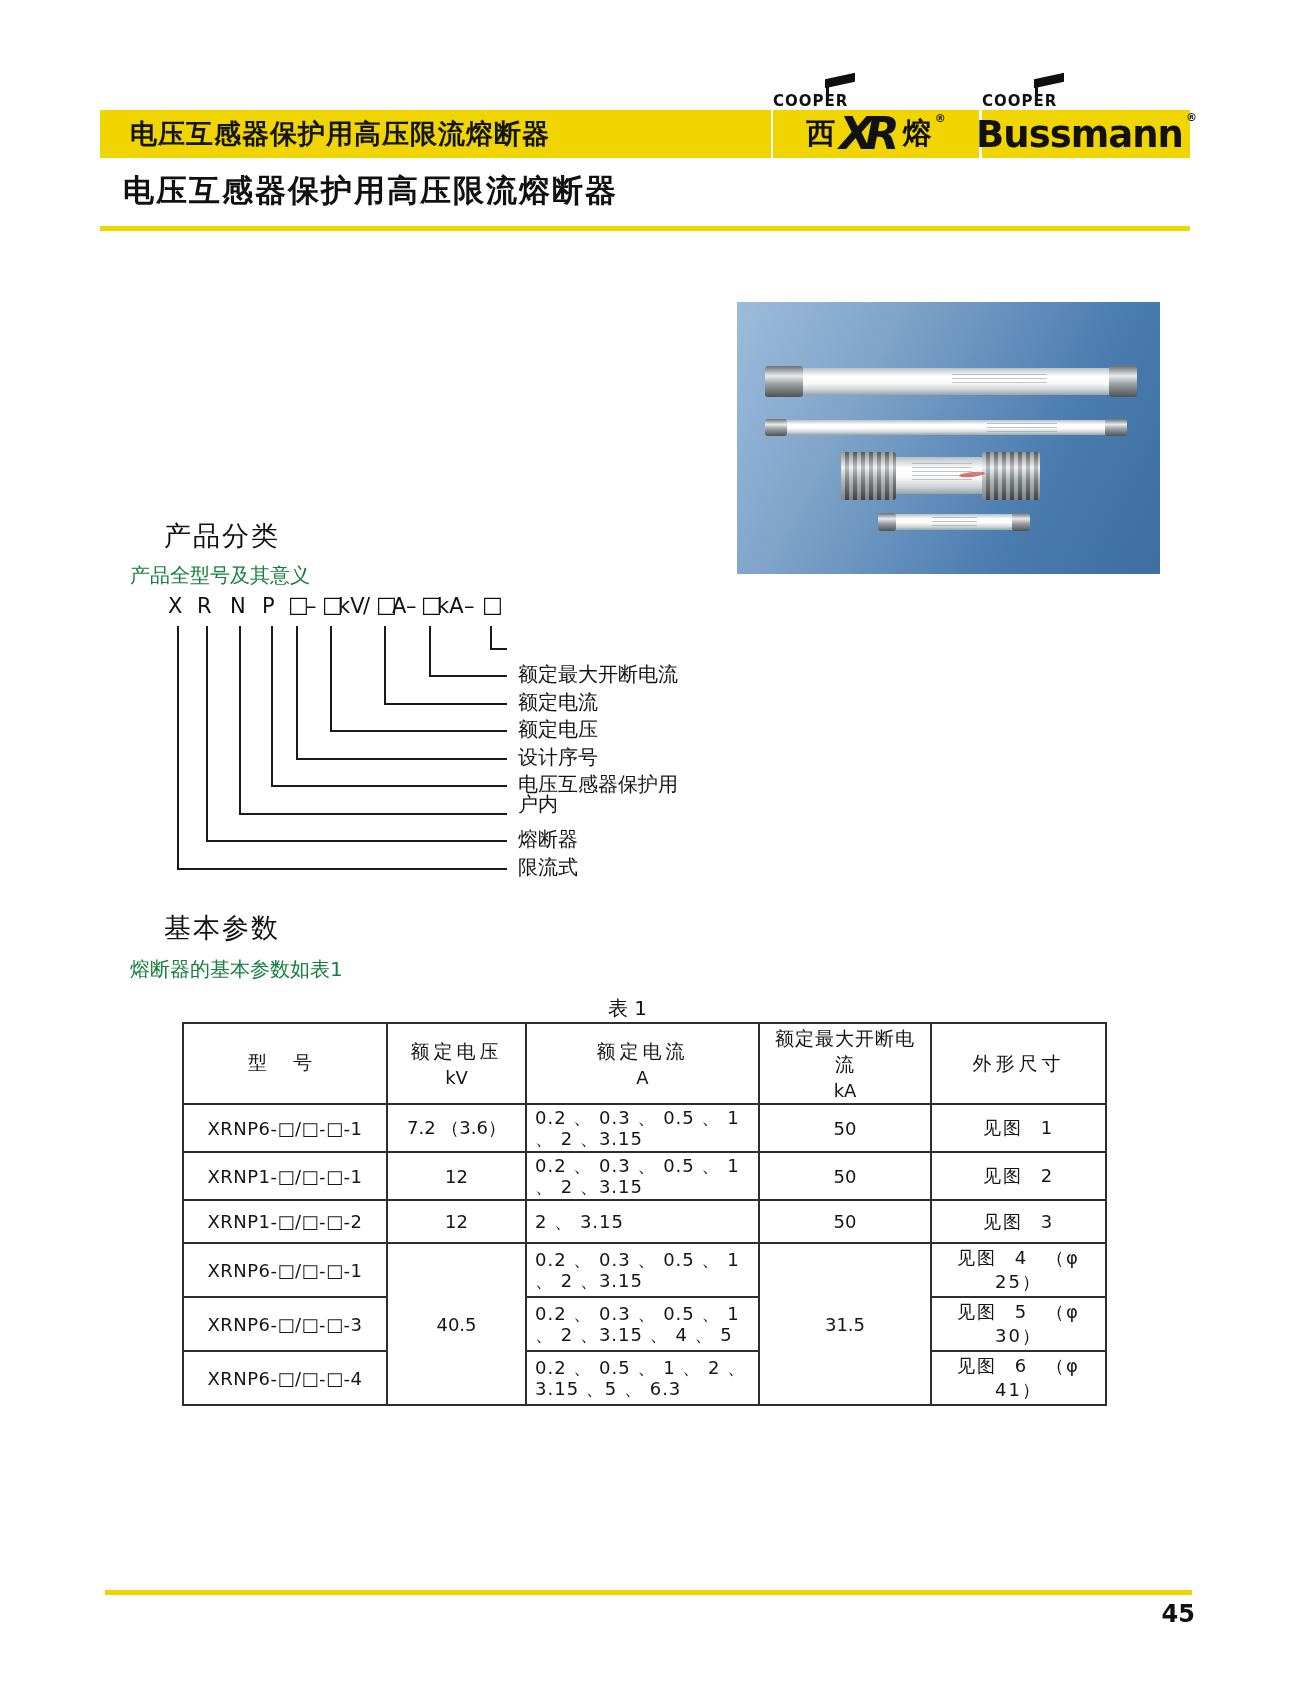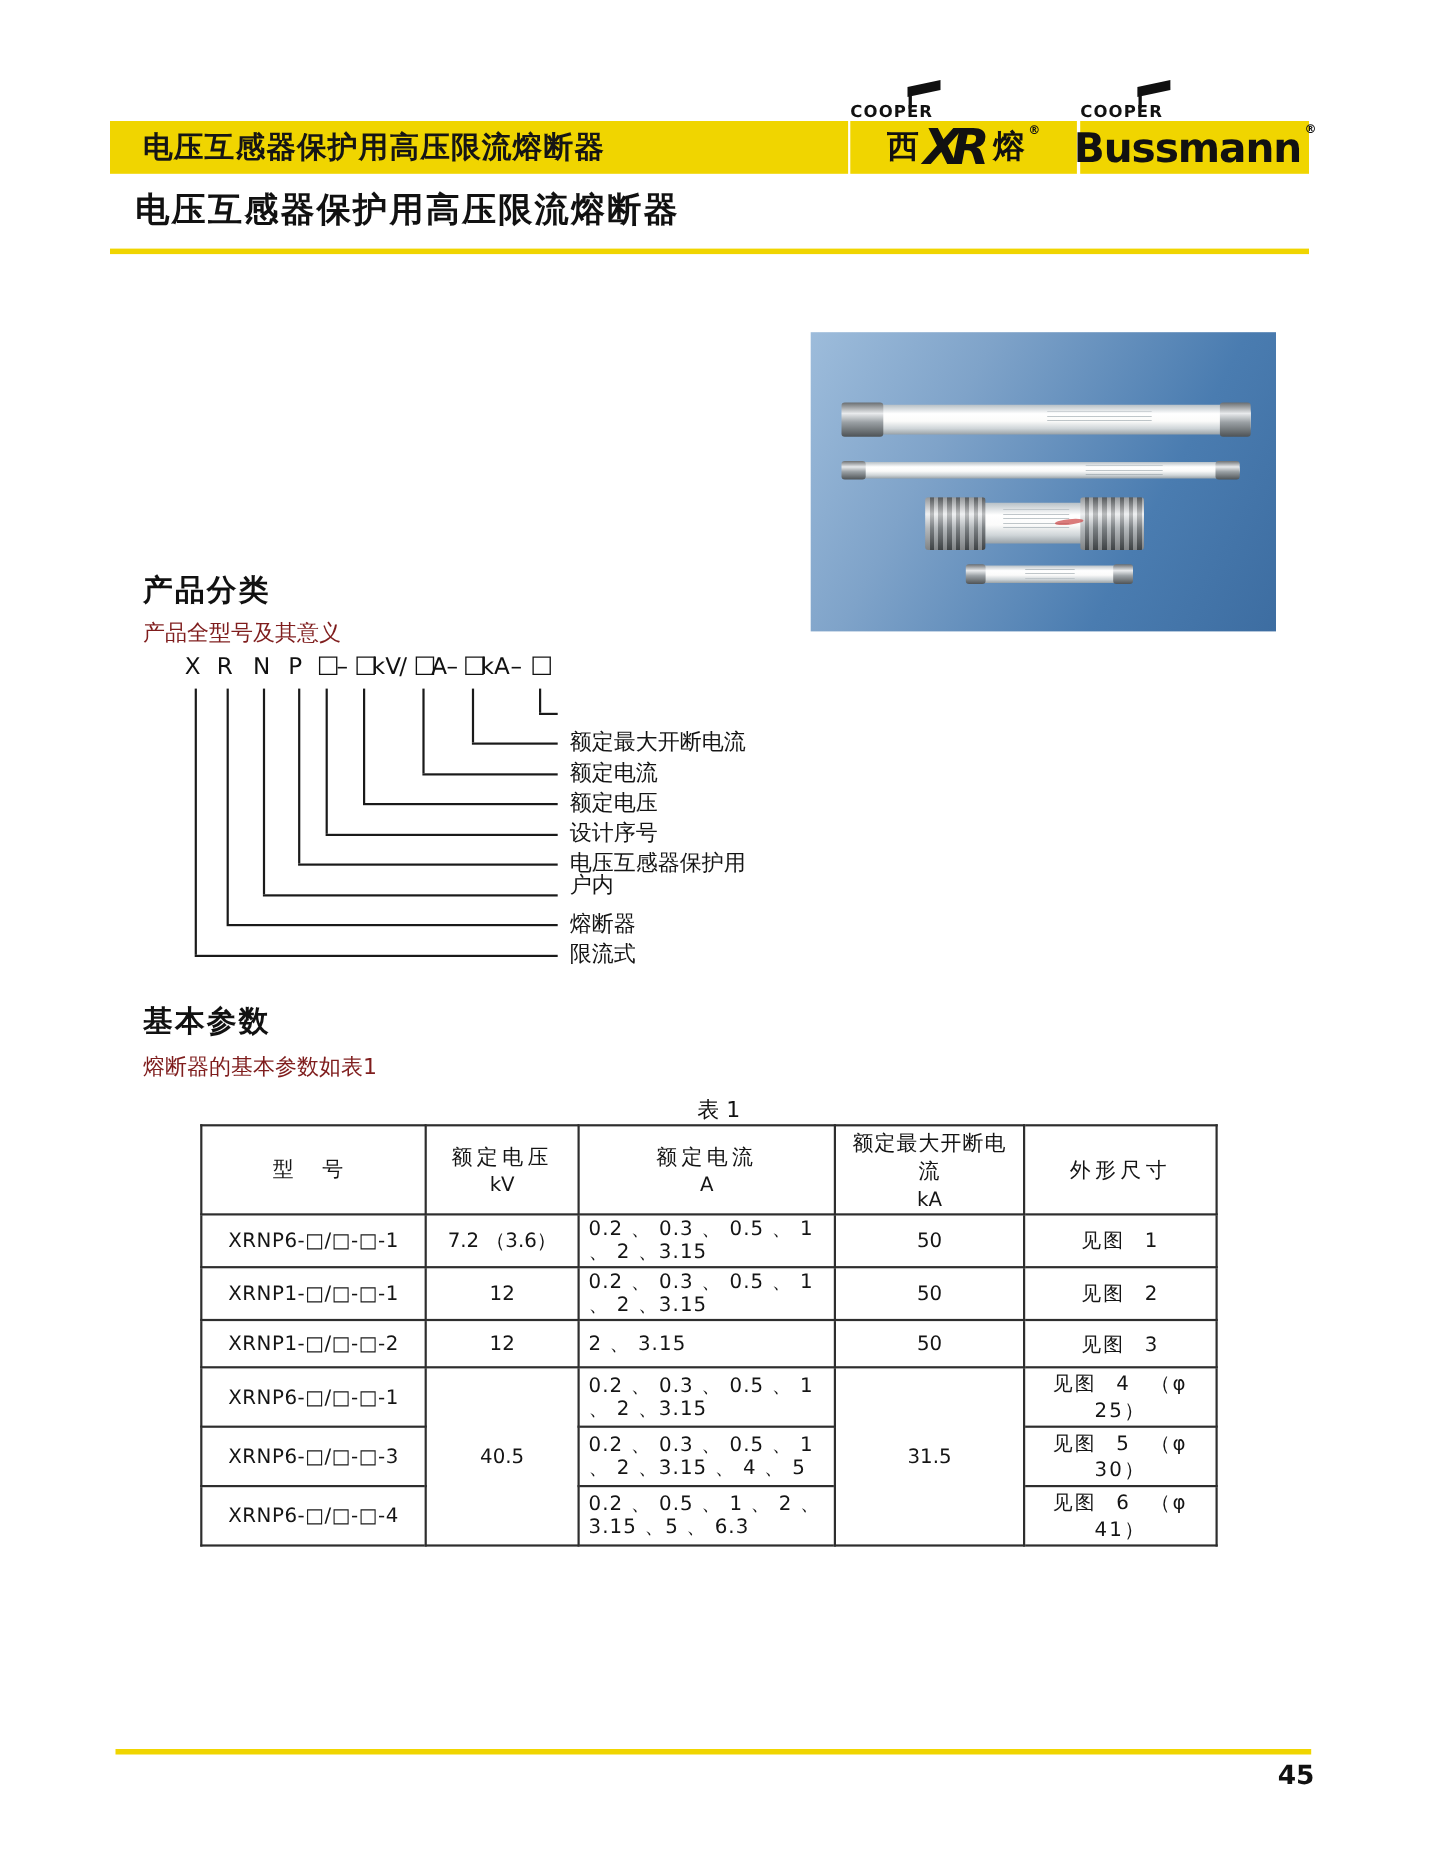--- a/index.html
+++ b/index.html
@@ -40,33 +40,33 @@
   .cap { position:absolute; border-radius:3px;
     background:linear-gradient(180deg,#6b6f72 0%,#e8eaec 32%,#9aa0a4 58%,#4e5356 100%); }
   .cap-ridge { background:
     repeating-linear-gradient(90deg, rgba(255,255,255,.28) 0 4px, rgba(0,0,0,.20) 4px 8px),
     linear-gradient(180deg,#6b6f72 0%,#e8eaec 32%,#9aa0a4 58%,#4e5356 100%); }
   .fuse-print { position:absolute; opacity:.55;
     background:repeating-linear-gradient(180deg,#8d99a0 0 1px, transparent 1px 4px); }
   .fuse-print-red { position:absolute; width:26px; height:5px; background:#c44; opacity:.7; border-radius:50%; transform:rotate(-6deg); }
 
   
-  .sec-heading { position:absolute; font-size:27px; font-weight:bold; letter-spacing:2px; }
-  .sec-sub { position:absolute; font-size:20px; color:#7f1d1d; }
+  .sec-heading { position:absolute; font-size:27px; font-weight:normal; letter-spacing:2px;margin-left:34px; }
+  .sec-sub { position:absolute; font-size:20px; color:#15803d; }
 
   
   .diagram { position:absolute; left:100px; top:590px; width:740px; height:300px; }
   .dg-tok { position:absolute; top:4px; font-size:21px; font-weight:500; }
   .dg-box { font-size:22px; font-weight:400; top:2px; }
   .dg-vline { position:absolute; width:2px; background:#1a1a1a; }
   .dg-hline { position:absolute; height:2px; background:#1a1a1a; }
   .dg-label { position:absolute; left:418px; font-size:20px; white-space:nowrap; color:#151515; }
 
   
-  .tbl-caption { position:absolute; left:192px; top:995px; width:923px; text-align:center; font-size:20px; }
+  .tbl-caption { position:absolute; left:166px; top:995px; width:923px; text-align:center; font-size:20px; }
   .params-table { position:absolute; left:182px; top:1022px; width:923px; border-collapse:collapse;
     table-layout:fixed; font-size:18px; color:#151515; }
   .params-table th, .params-table td { border:2px solid #2e2e2e; padding:2px 8px; vertical-align:middle; }
   .params-table th { height:56px; font-weight:500; }
   .params-table td { height:43px; text-align:center; }
   .th-t { letter-spacing:4px; font-size:19px; }
   .th-breaking .th-t { letter-spacing:1px; }
   .th-model .th-t { letter-spacing:10px; }
   .th-u { font-size:18px; margin-top:2px; }
   .cell-current { text-align:left !important; line-height:21px; letter-spacing:1px; padding:2px 10px; }

